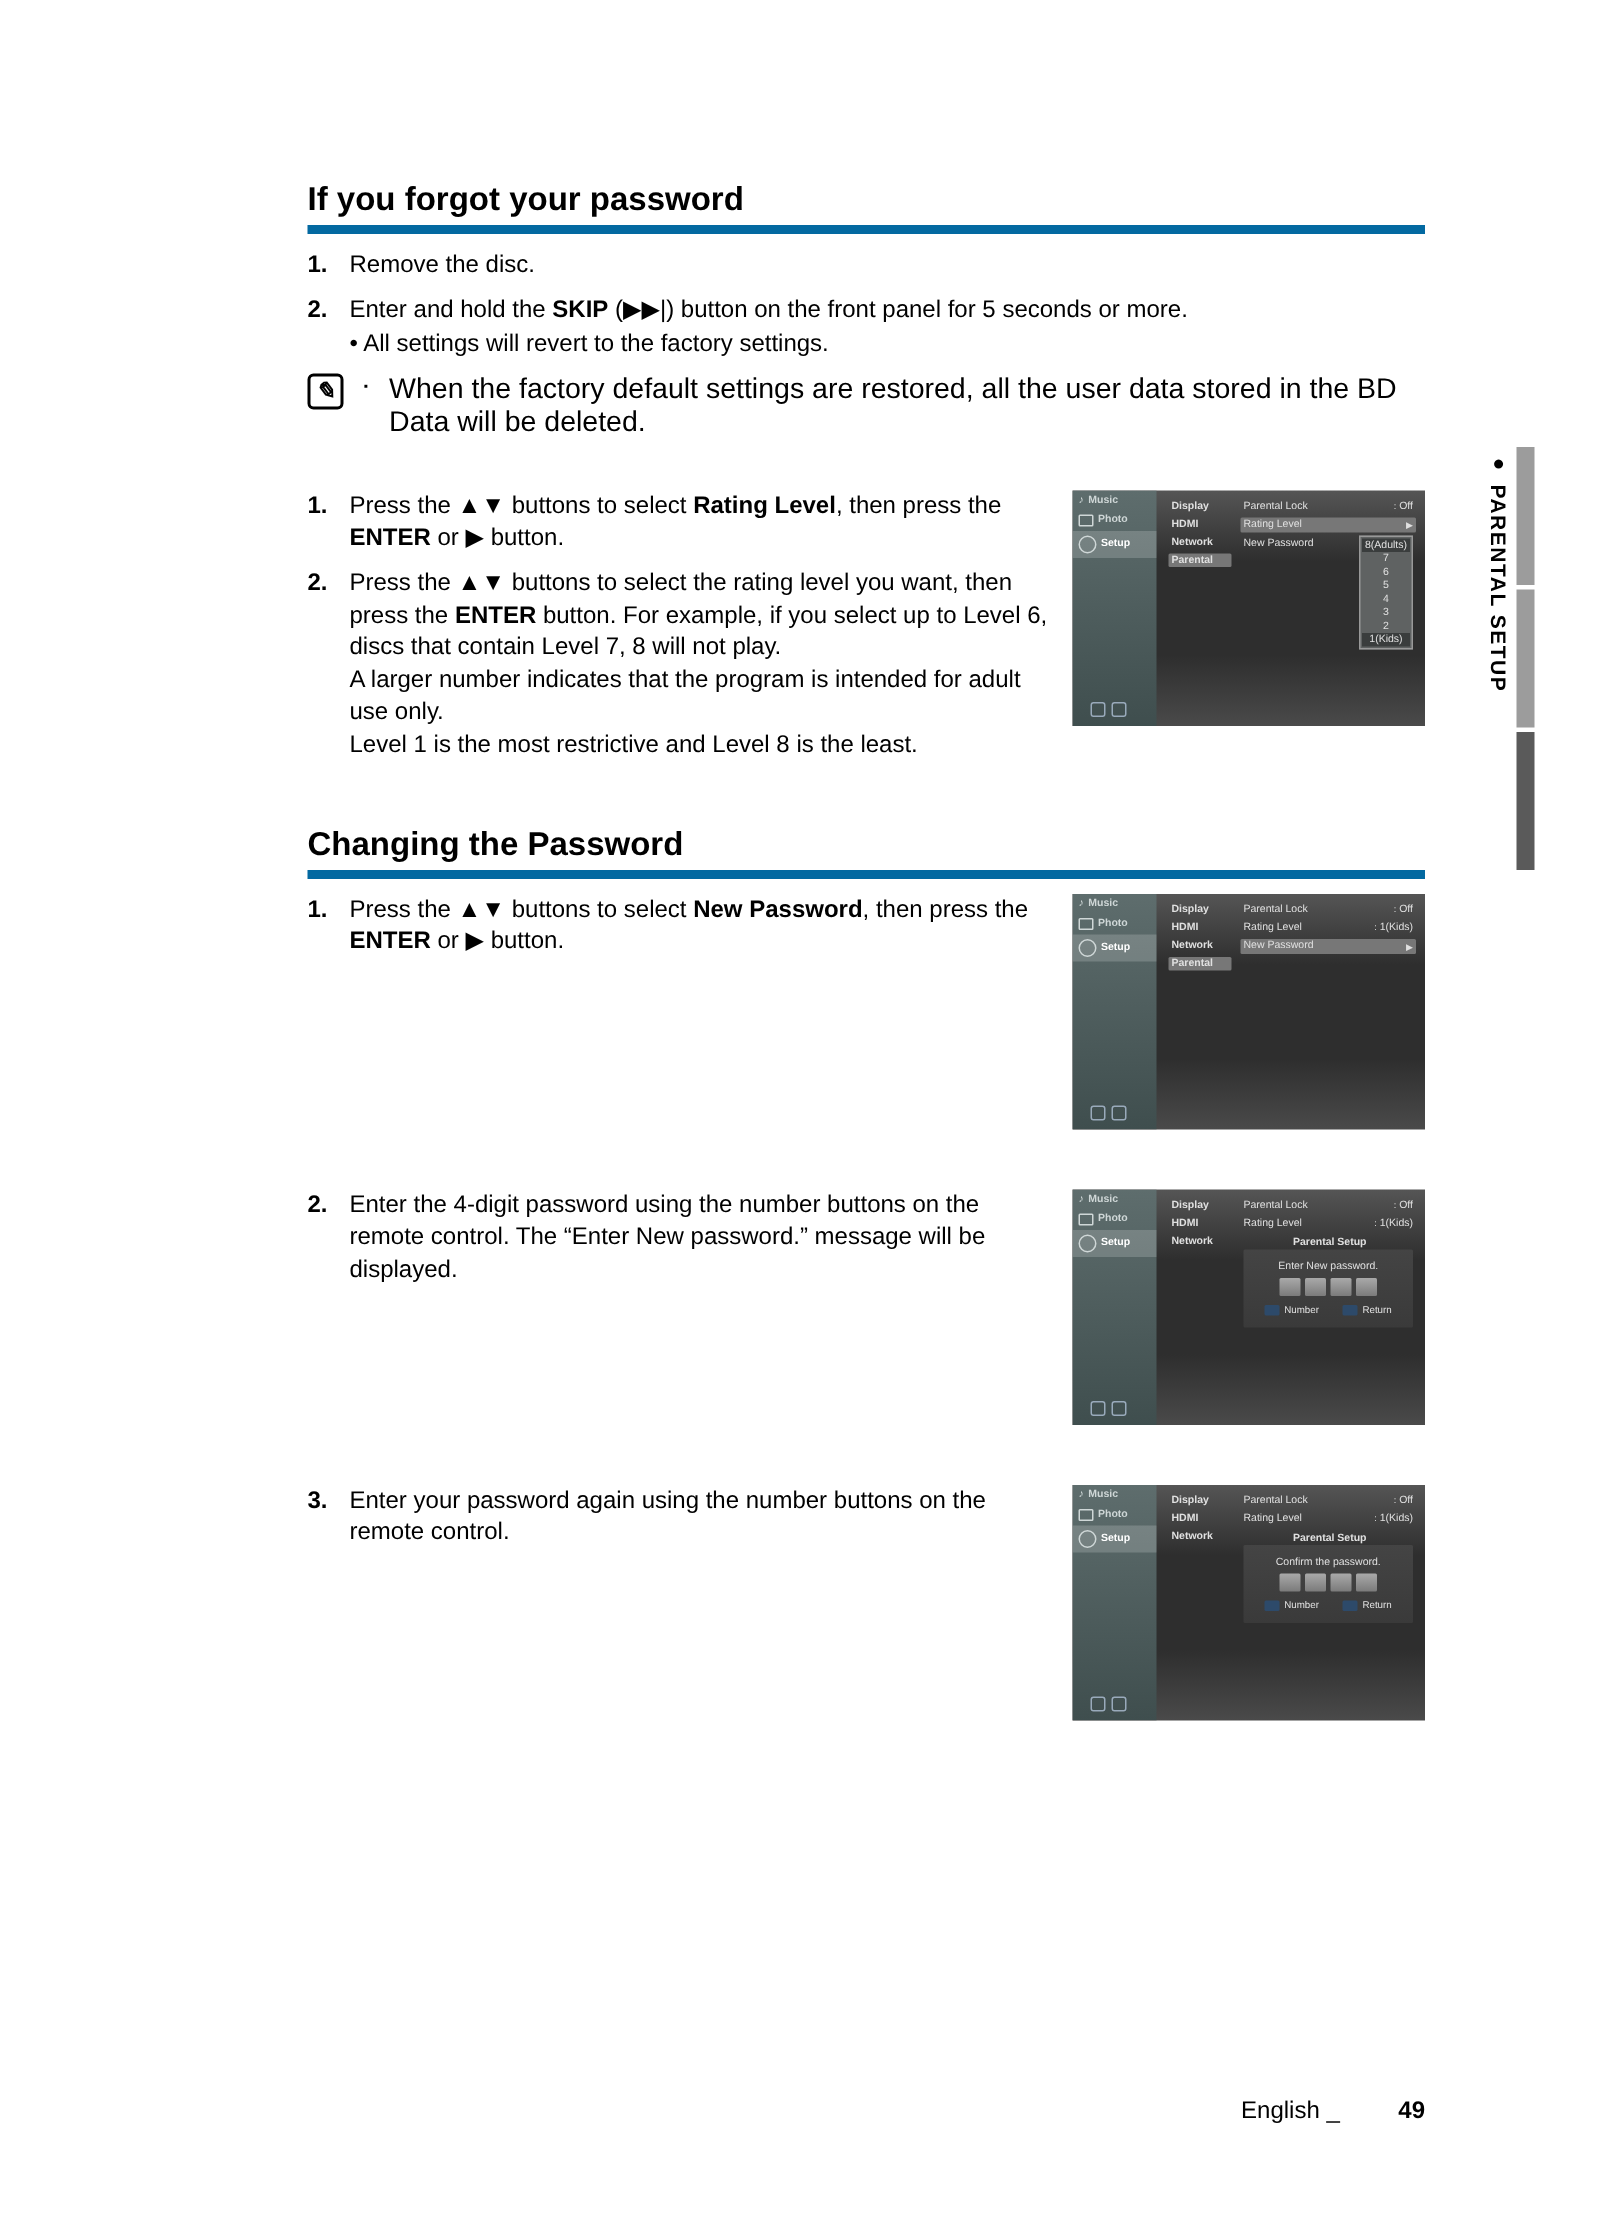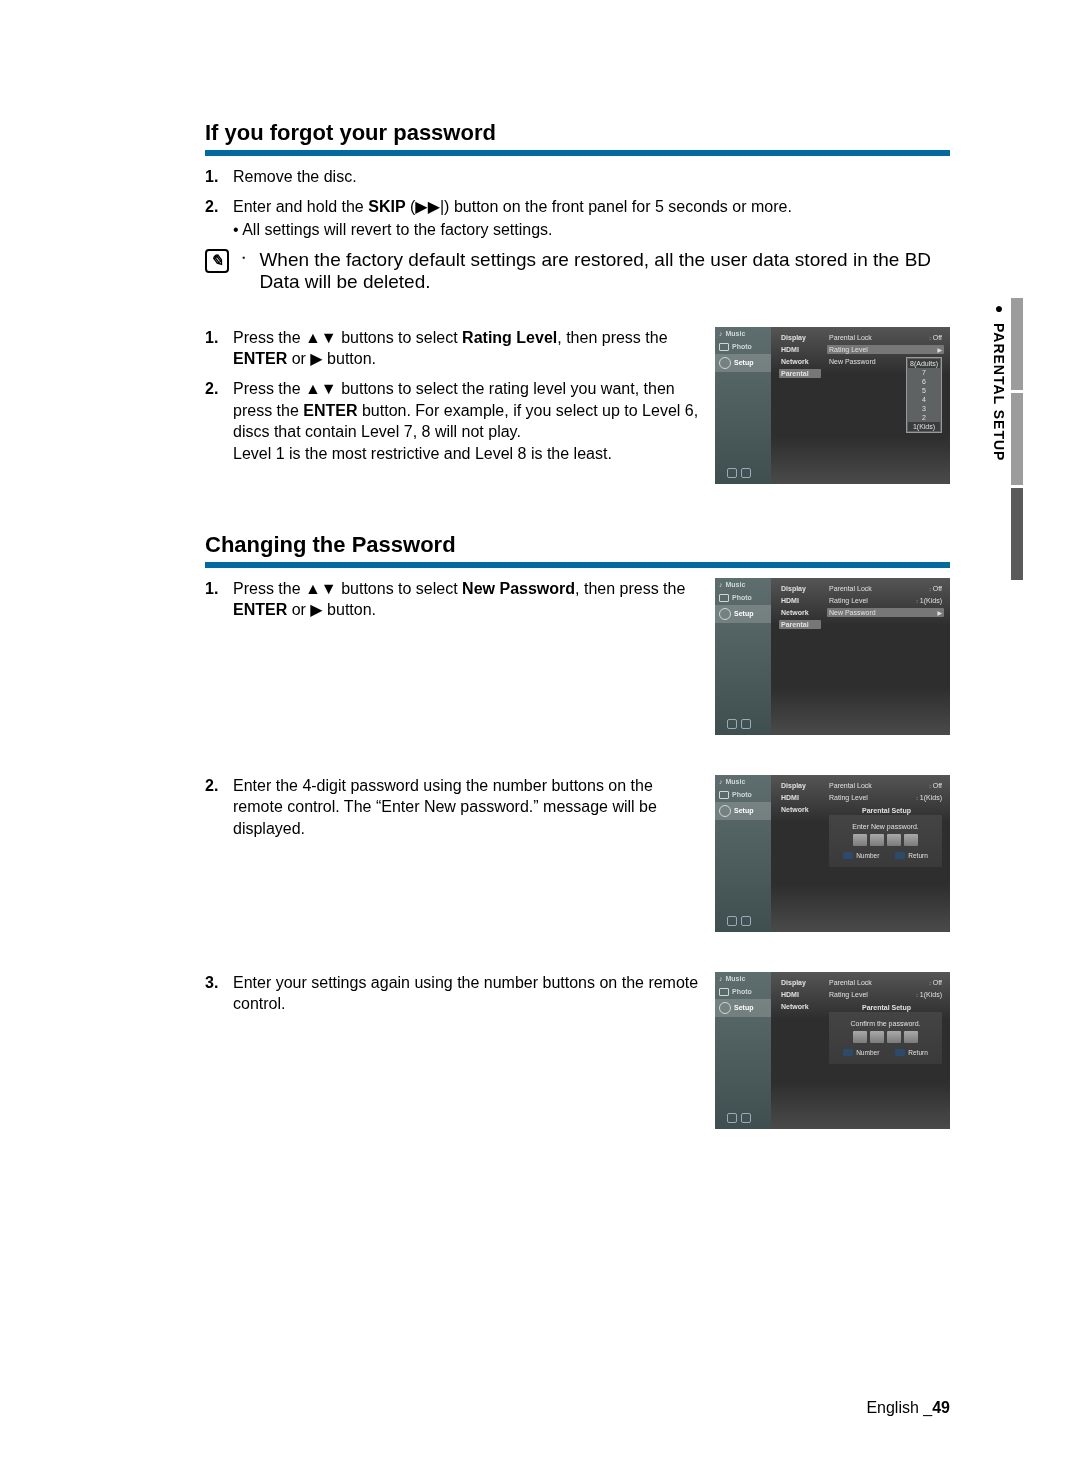--- a/index.html
+++ b/index.html
@@ -141,21 +141,21 @@
   }
   .pw-boxes { display:flex; gap:3px; justify-content:center; margin:4px 0 6px; }
   .pw-boxes span{ width:14px;height:12px;background:linear-gradient(#a9a9a9,#7b7b7b);border-radius:1px;}
   .modal-btns { display:flex; justify-content:center; gap:16px; font-size:6.5px;}
   .modal-btns div { display:flex;align-items:center;gap:3px;}
   .chip{ width:10px;height:7px;background:#2d4a6a;border-radius:1px;}
   .footer {
     position:absolute; bottom: 60px; right: 130px;
     font-size: 16px;
   }
-  .footer .pn { font-weight: bold; }
+  .footer .pn { font-weight: bold; margin-left: 39px; }
 </style>
 </head>
 <body>
 
 <div class="page">
 
   <div class="side-tab">
     <span class="side-dot">●</span>
     <span>PARENTAL SETUP</span>
   </div>
@@ -194,20 +194,21 @@
           <li>
             <span class="num">1.</span>
             <span class="txt">
               <span>Press the ▲▼ buttons to select </span><b>Rating Level</b><span>, then press the </span><b>ENTER</b><span> or ▶ button.</span>
             </span>
           </li>
           <li>
             <span class="num">2.</span>
             <span class="txt">
               <span>Press the ▲▼ buttons to select the rating level you want, then press the </span><b>ENTER</b><span> button. For example, if you select up to Level 6, discs that contain Level 7, 8 will not play.</span>
+              <div>A larger number indicates that the program is intended for adult use only.</div>
               <div>Level 1 is the most restrictive and Level 8 is the least.</div>
             </span>
           </li>
         </ol>
       </div>
       <div class="right">
         <div class="screen">
           <div class="screen-sidebar">
             <div class="s-item">
                 <span>♪</span>
@@ -396,21 +397,21 @@
           </div>
         </div>
       </div>
     </div>
 
     <div class="two-col">
       <div class="left">
         <ol class="inst">
           <li>
             <span class="num">3.</span>
-            <span class="txt">Enter your settings again using the number buttons on the remote control.</span>
+            <span class="txt">Enter your password again using the number buttons on the remote control.</span>
           </li>
         </ol>
       </div>
       <div class="right">
         <div class="screen">
           <div class="screen-sidebar">
             <div class="s-item">
                 <span>♪</span>
                 <span>Music</span>
               </div>

